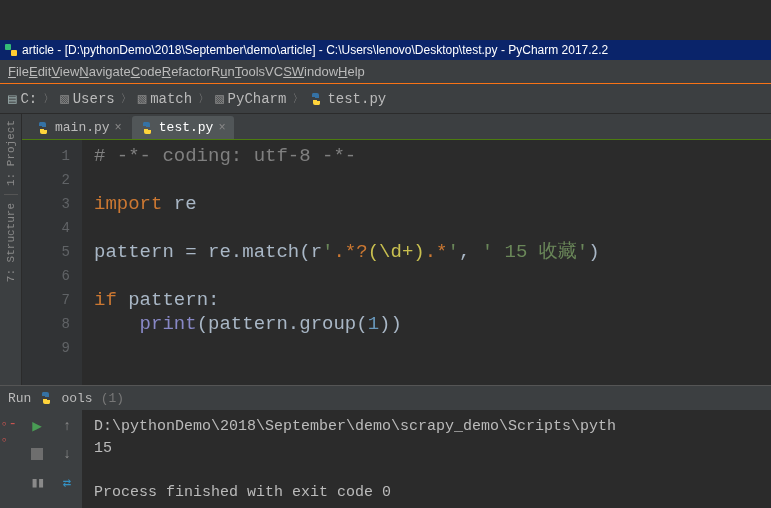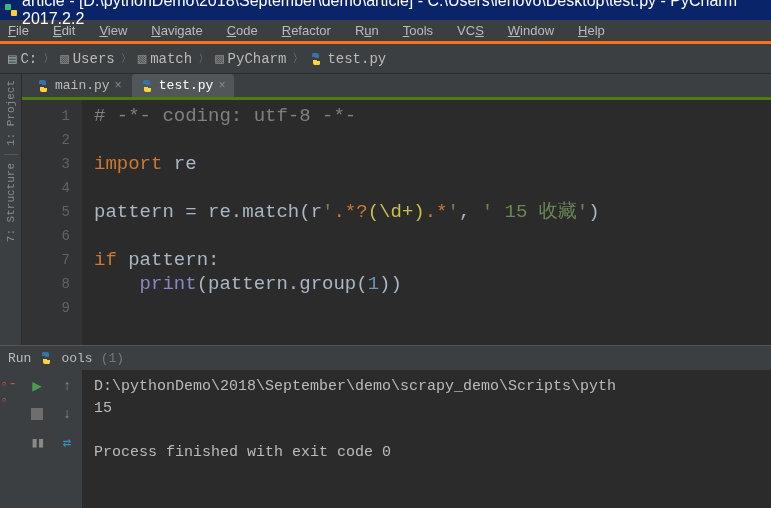--- a/index.html
+++ b/index.html
@@ -12,40 +12,41 @@
   overflow: hidden;
   font-size: 14px;
 }
 .titlebar {
   background: #0a246a;
   color: #ffffff;
   height: 20px;
   display: flex;
   align-items: center;
   padding: 0 4px;
-  font-size: 16px;
+  font-size: 12px;
   font-family: Tahoma, sans-serif;
+  margin-top: 40px;
 }
 .titlebar-icon {
   width: 14px; height: 14px;
   margin-right: 4px;
   display: inline-flex;
   align-items: center;
 }
 .menubar {
   background: #3c3f41;
   height: 24px;
   display: flex;
   align-items: center;
   padding: 0 8px;
-  gap: 24px;
+  gap: 0;
   font-family: Tahoma, sans-serif;
   font-size: 13px;
   color: #bbbbbb;
-  border-bottom: 3px solid #f97316;
+  border-bottom: 1px solid #f97316;
 }
 .menu-item { cursor: pointer; }
 .menu-item .ul { text-decoration: underline; }
 .breadcrumb {
   background: #3c3f41;
   height: 30px;
   display: flex;
   align-items: center;
   padding: 0 8px;
   gap: 6px;
@@ -88,21 +89,21 @@
   display: flex;
   flex-direction: column;
 }
 .tabs {
   display: flex;
   background: #3c3f41;
   height: 26px;
   align-items: flex-end;
   padding-left: 6px;
   gap: 2px;
-  border-bottom: 3px solid #4d7c0f;
+  border-bottom: 1px solid #4d7c0f;
 }
 .tab {
   display: flex;
   align-items: center;
   gap: 5px;
   padding: 4px 8px;
   background: #3c3f41;
   color: #bbbbbb;
   font-size: 13px;
   cursor: pointer;

